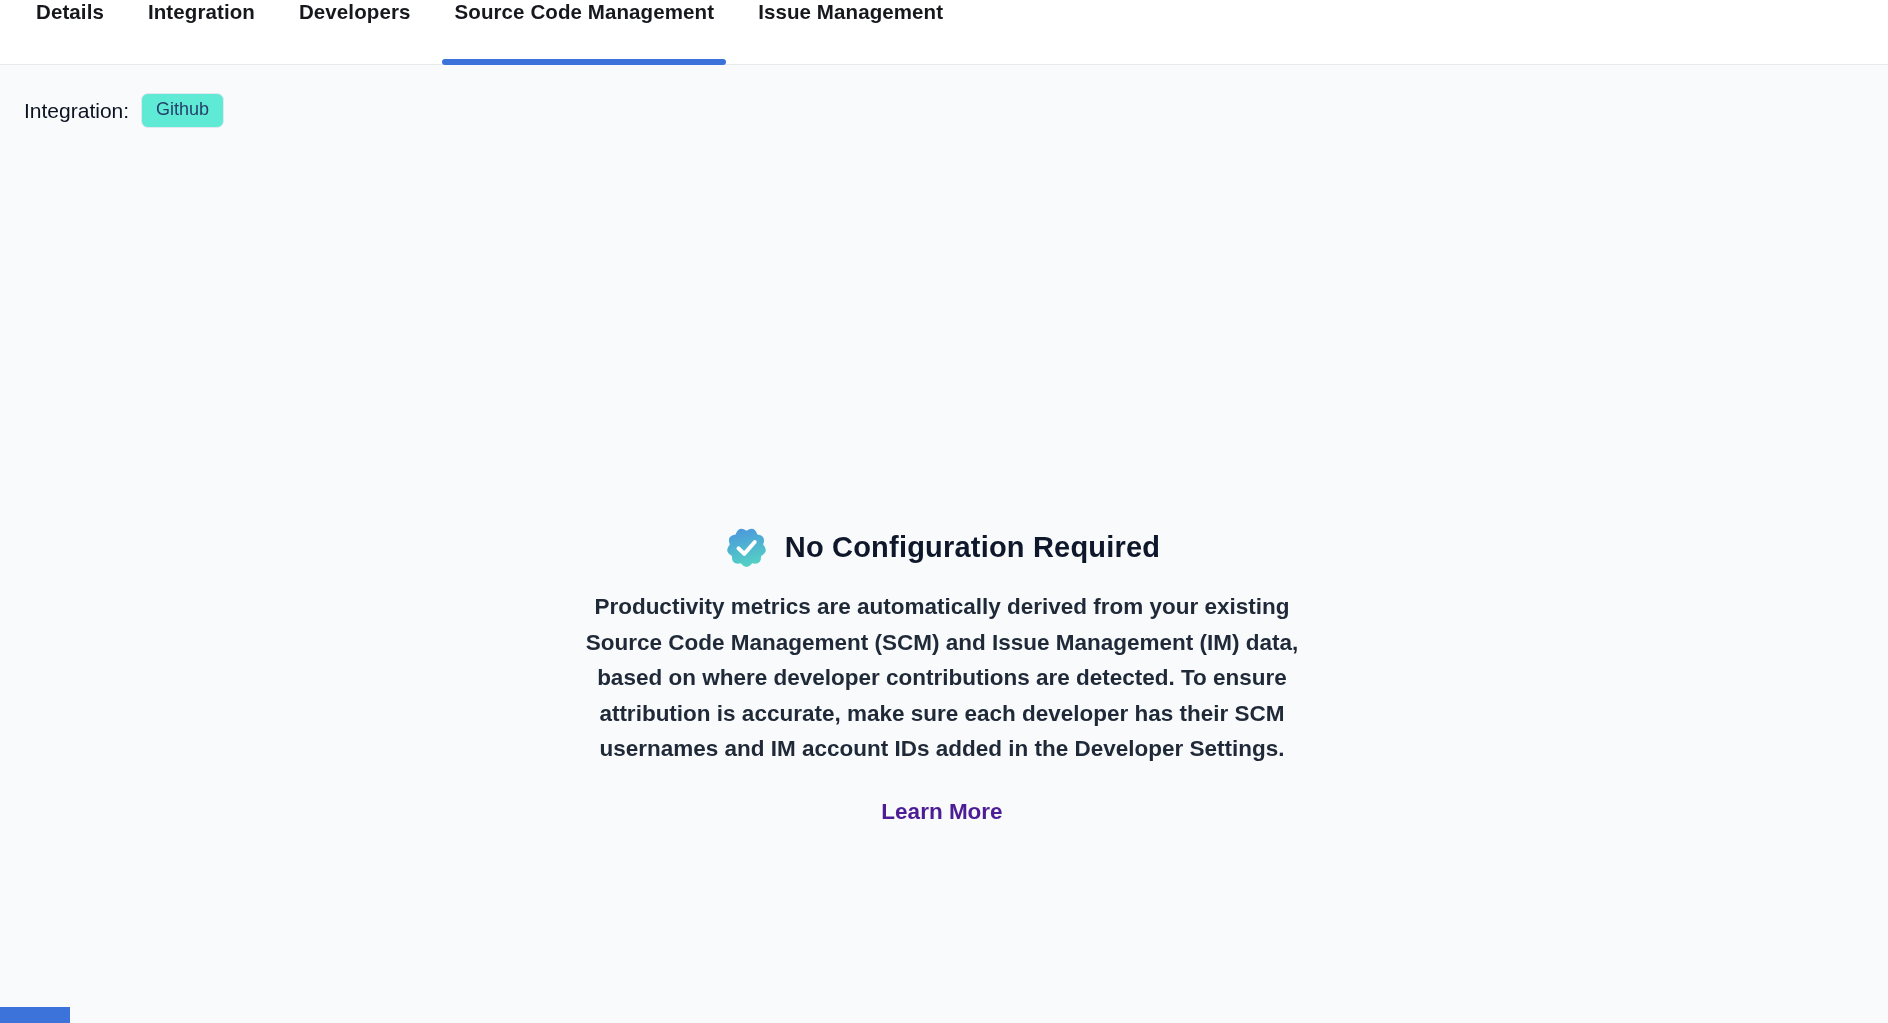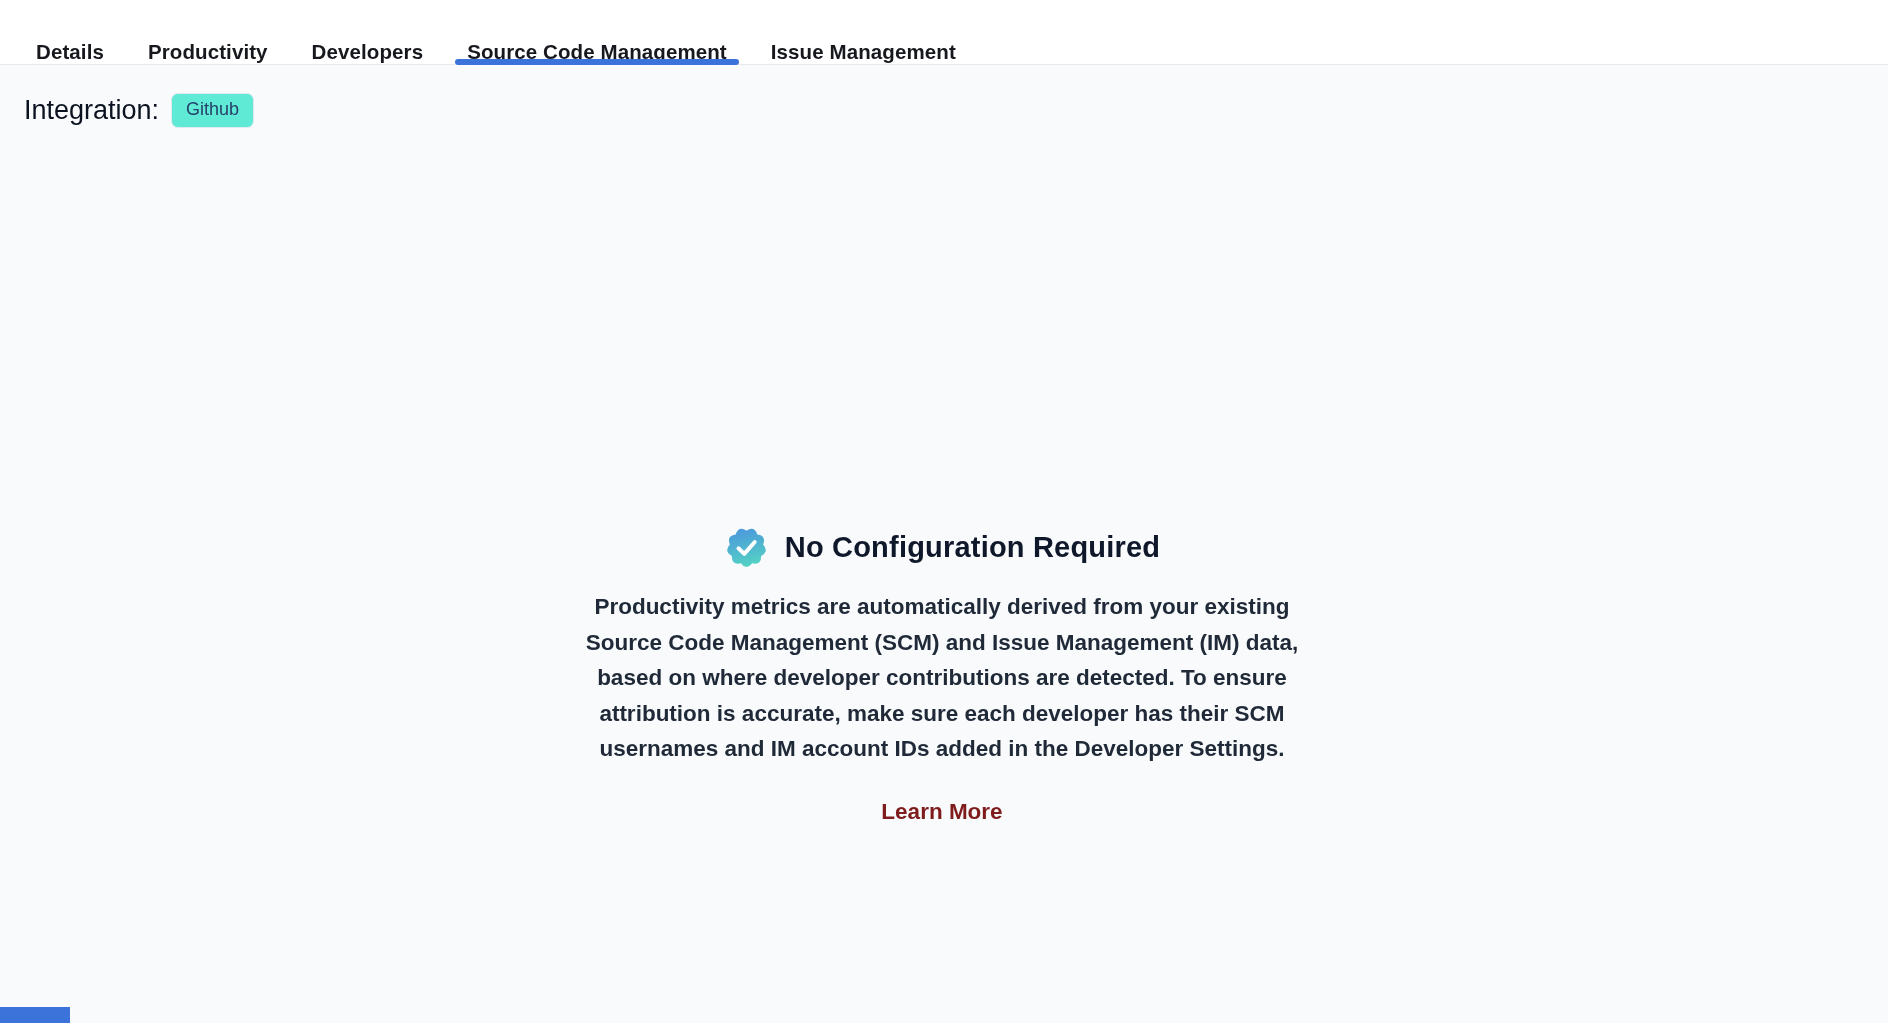--- a/index.html
+++ b/index.html
@@ -21,21 +21,21 @@
     border-bottom: 1px solid #e7ebf0;
     display: flex;
     align-items: center;
     padding-left: 36px;
     gap: 44px;
   }
   .tab {
     position: relative;
     height: 100%;
     display: flex;
-    align-items: flex-end;
+    align-items: flex-start;
     font-size: 20.5px;
     font-weight: 600;
     color: #16181d;
     letter-spacing: 0.1px;
     cursor: pointer;
     white-space: nowrap;
   }
   .tab .underline { display: none; }
   .tab.active .underline {
     display: block;
@@ -49,21 +49,21 @@
 
   
   .integration-row {
     position: absolute;
     top: 93px;
     left: 24px;
     display: flex;
     align-items: center;
   }
   .integration-label {
-    font-size: 27px;
+    font-size: 21px;
     font-weight: 400;
     color: #0b1220;
   }
   .integration-chip {
     margin-left: 12px;
     background: #5eead4;
     border: 1px solid #e2e8f0;
     border-radius: 7px;
     padding: 4px 14px 6px 14px;
     font-size: 18px;
@@ -100,21 +100,21 @@
     width: 775px;
     font-size: 22.5px;
     line-height: 35.5px;
     font-weight: 700;
     color: #1f2937;
   }
   .learn-more {
     margin-top: 32px;
     font-size: 22.5px;
     font-weight: 700;
-    color: #7f1d1d;
+    color: #4c1d95;
     cursor: pointer;
   }
 
   
   .bottom-accent {
     position: absolute;
     left: 0;
     bottom: 0;
     width: 70px;
     height: 16px;
@@ -123,21 +123,21 @@
 </style>
 </head>
 <body>
 
 <nav class="tabbar">
   <div class="tab">
     <span>Details</span>
 
   </div>
   <div class="tab">
-    <span>Productivity</span>
+    <span>Integration</span>
 
   </div>
   <div class="tab">
     <span>Developers</span>
 
   </div>
   <div class="tab active">
     <span>Source Code Management</span>
     <span class="underline"></span>
   </div>

